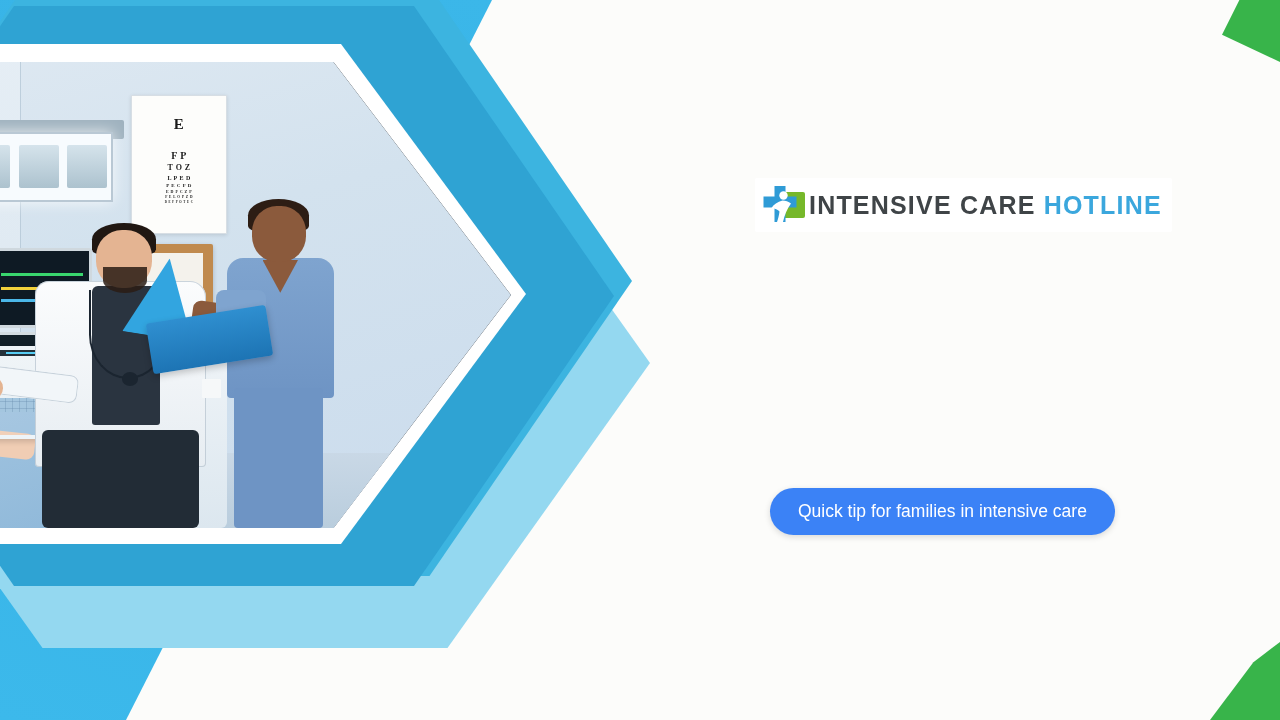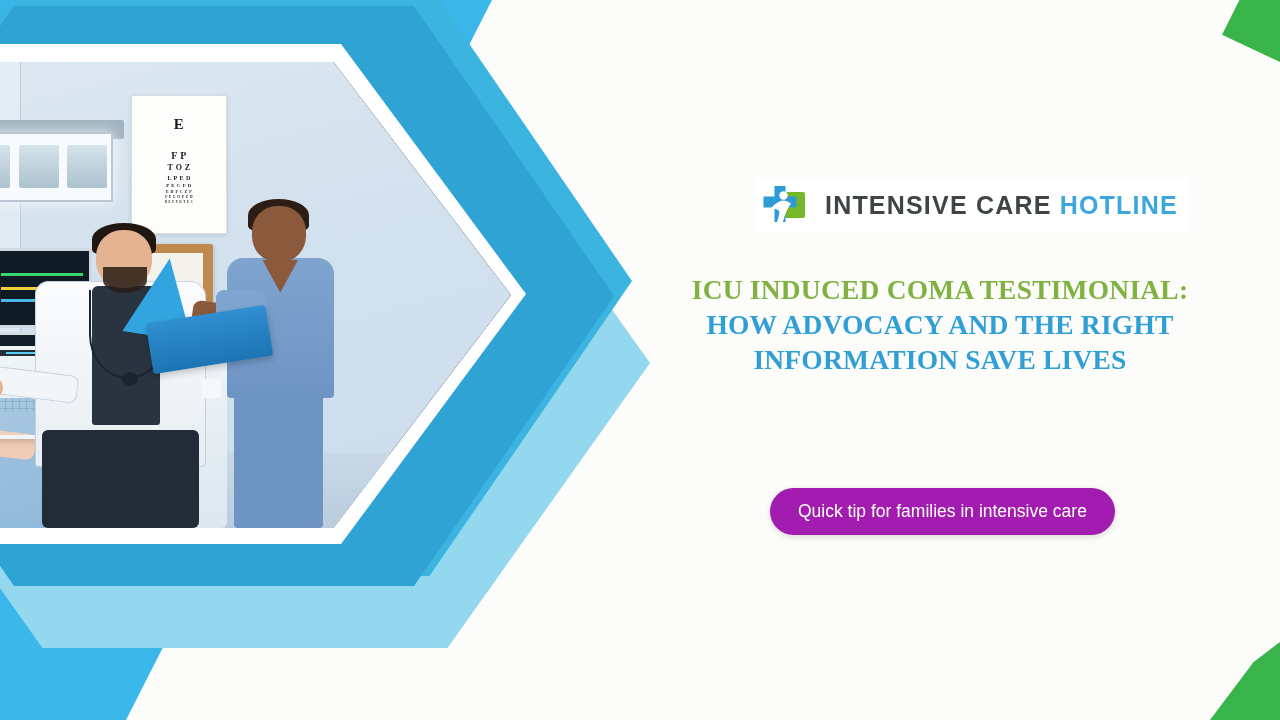--- a/index.html
+++ b/index.html
@@ -285,21 +285,21 @@
   }
 
   
   .content {
     position:absolute; left:660px; top:0;
     width:560px; height:720px;
   }
   .logo-wrap {
     position:absolute; left:95px; top:178px;
     background:#ffffff; padding:6px 10px 6px 8px;
-    display:flex; align-items:center; gap:20px;
+    display:flex; align-items:center; gap:4px;
     border-radius:2px;
   }
   .logo-mark { position:relative; width:42px; height:42px; flex:0 0 42px; }
   .logo-sq {
     position:absolute; right:0; top:8px; width:26px; height:26px;
     background:#76b82a; border-radius:2px;
   }
   .logo-cross {
     position:absolute; left:0; top:2px; width:34px; height:36px;
   }
@@ -318,21 +318,21 @@
     font-weight:700; font-size:27.5px; line-height:1.28;
     letter-spacing:.2px;
     text-transform:uppercase;
   }
   .headline .l-green { color:#7fb241; display:block; }
   .headline .l-blue  { color:#2f9fd6; display:block; }
 
   .pill {
     position:absolute; left:110px; top:488px;
     padding:14px 28px;
-    background:#a21caf; color:#ffffff;
+    background:#3b82f6; color:#ffffff;
     border-radius:30px;
     font-size:17.5px; line-height:1.1;
     white-space:nowrap;
     box-shadow:0 2px 6px rgba(0,0,0,.14);
     cursor:pointer;
   }
 </style>
 </head>
 <body>
 
@@ -417,22 +417,17 @@
           <circle cx="20.5" cy="9.5" r="4.2" fill="#ffffff"></circle>
           <path d="M19.5 14.5 c-5 1.5 -9 4 -11 7.5 c3.5 .5 6.5 1.5 8 3.5 c-.5 4 -1.5 7.5 -2.5 10.5 h6 c1.5 -7 4 -13 8 -18.5 c-2.5 -2 -5.5 -3 -8.5 -3 Z" fill="#ffffff"></path>
         </svg>
       </div>
       <div class="logo-text">
         <span class="dark">INTENSIVE CARE</span>
         <span class="accent">HOTLINE</span>
       </div>
     </div>
 
-    <h1 class="headline">
-      <span class="l-green">ICU Induced Coma Testimonial:</span>
-      <span class="l-blue">How Advocacy And The Right</span>
-      <span class="l-blue">Information Save Lives</span>
-    </h1>
 
     <div class="pill">Quick tip for families in intensive care</div>
   </div>
 
 </div>
 
 </body></html>

